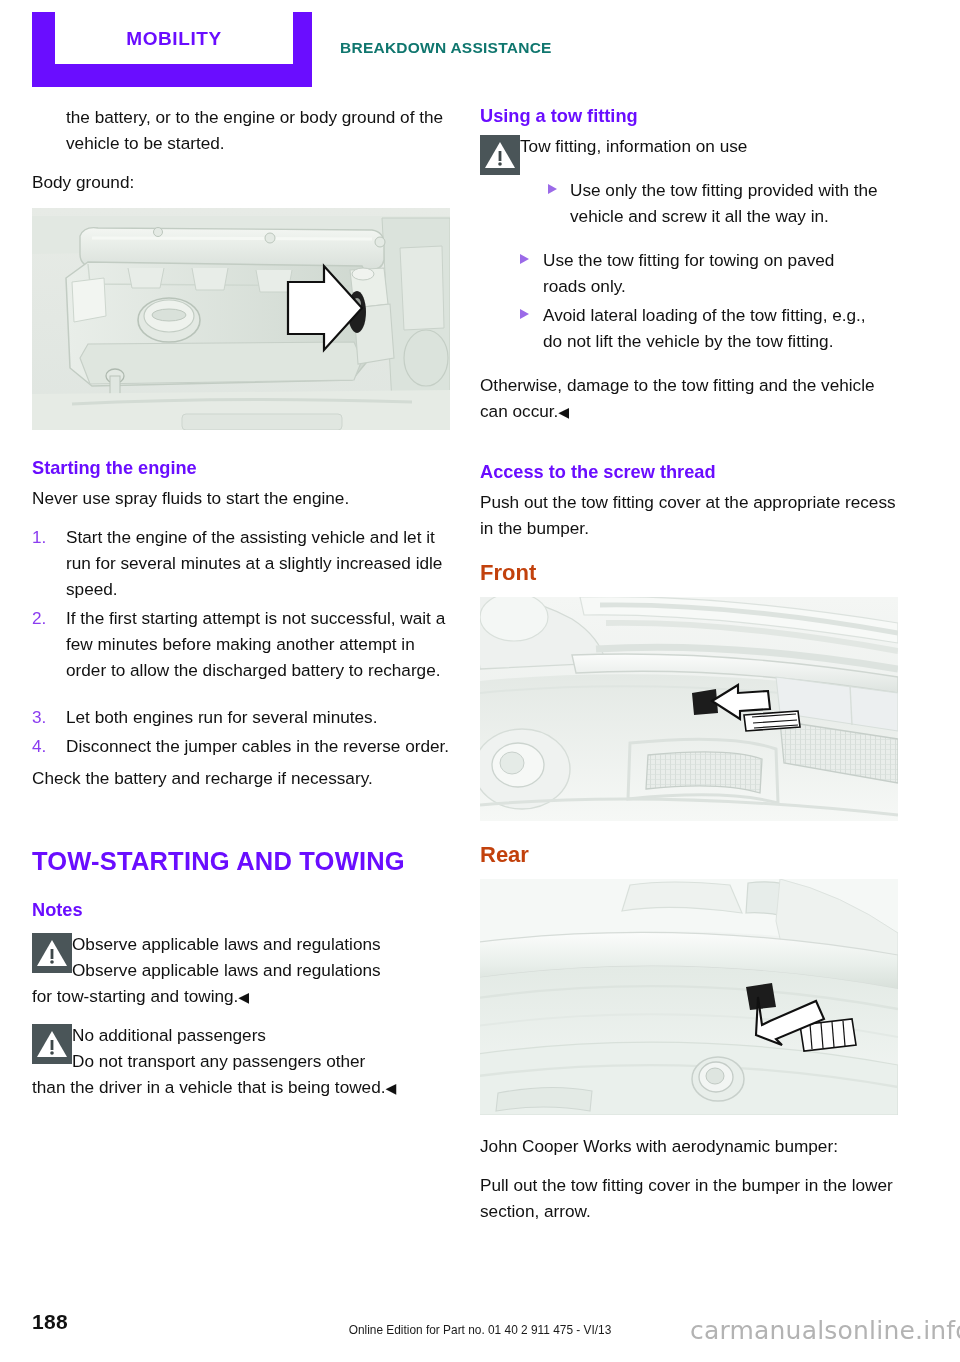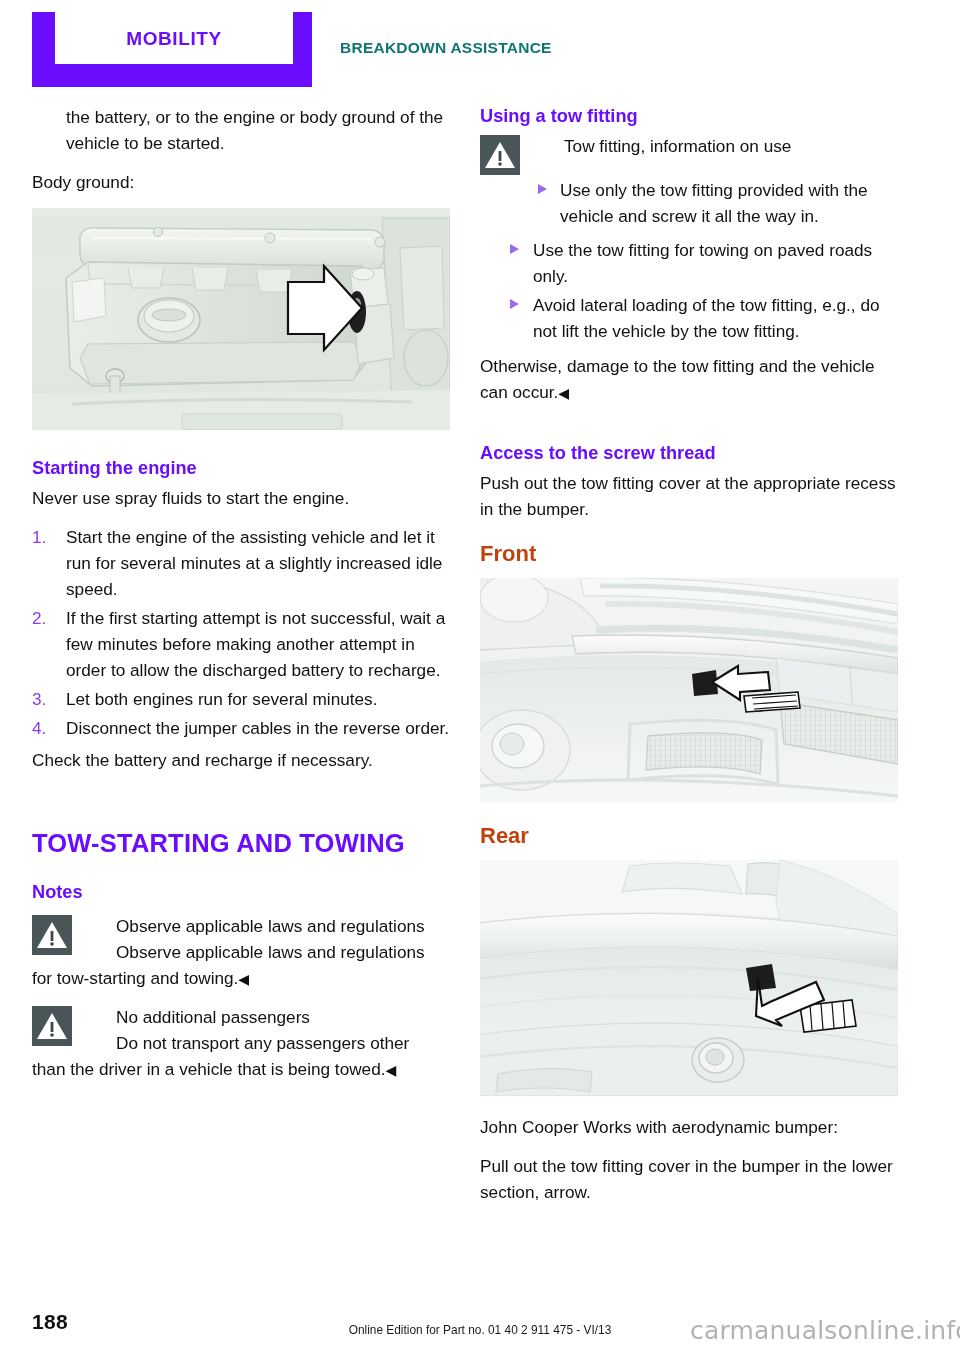--- a/index.html
+++ b/index.html
@@ -69,25 +69,25 @@
     position:relative;padding-left:34px;
     font-size:17.2px;line-height:26px;color:#111;
     margin-bottom:3px;
   }
   .num-marker{
     position:absolute;left:0;top:0;
     color:#8b3cf0;font-size:17.2px;font-weight:500;
   }
   .sub-para{
     padding-left:34px;font-size:17.2px;line-height:26px;color:#111;
-    margin:3px 0 3px 0;
-  }
-
-  
-  .tri-list{margin:8px;padding:0;list-style:none;}
+    margin:3px 0 21px 0;
+  }
+
+  
+  .tri-list{margin:18px;padding:0;list-style:none;}
   .tri-list li{
     position:relative;padding-left:45px;
     font-size:17.2px;line-height:26px;color:#111;
     margin-bottom:3px;
   }
   .tri-marker{
     position:absolute;left:22px;top:7px;
     width:0;height:0;
     border-top:5.5px solid transparent;
     border-bottom:5.5px solid transparent;
@@ -96,21 +96,21 @@
   .tri-list.nested li{padding-left:72px;}
   .tri-list.nested .tri-marker{left:50px;}
 
   
   .note{position:relative;min-height:42px;}
   .warn-icon{
     position:absolute;left:0;top:2px;width:40px;height:40px;
     background:#4a5558;
   }
   .warn-icon svg{display:block;}
-  .note-body{padding-left:84px;}
+  .note-body{padding-left:40px;}
   .note-title{font-size:17.2px;line-height:26px;color:#111;}
   .note-line{font-size:17.2px;line-height:26px;color:#111;}
   .note-cont{font-size:17.2px;line-height:26px;color:#111;}
 
   .endmark{font-size:14px;letter-spacing:0;}
 
   
   .figure{position:relative;overflow:hidden;background:#eef1ee;}
   .figure svg{display:block;width:100%;height:100%;}
 

